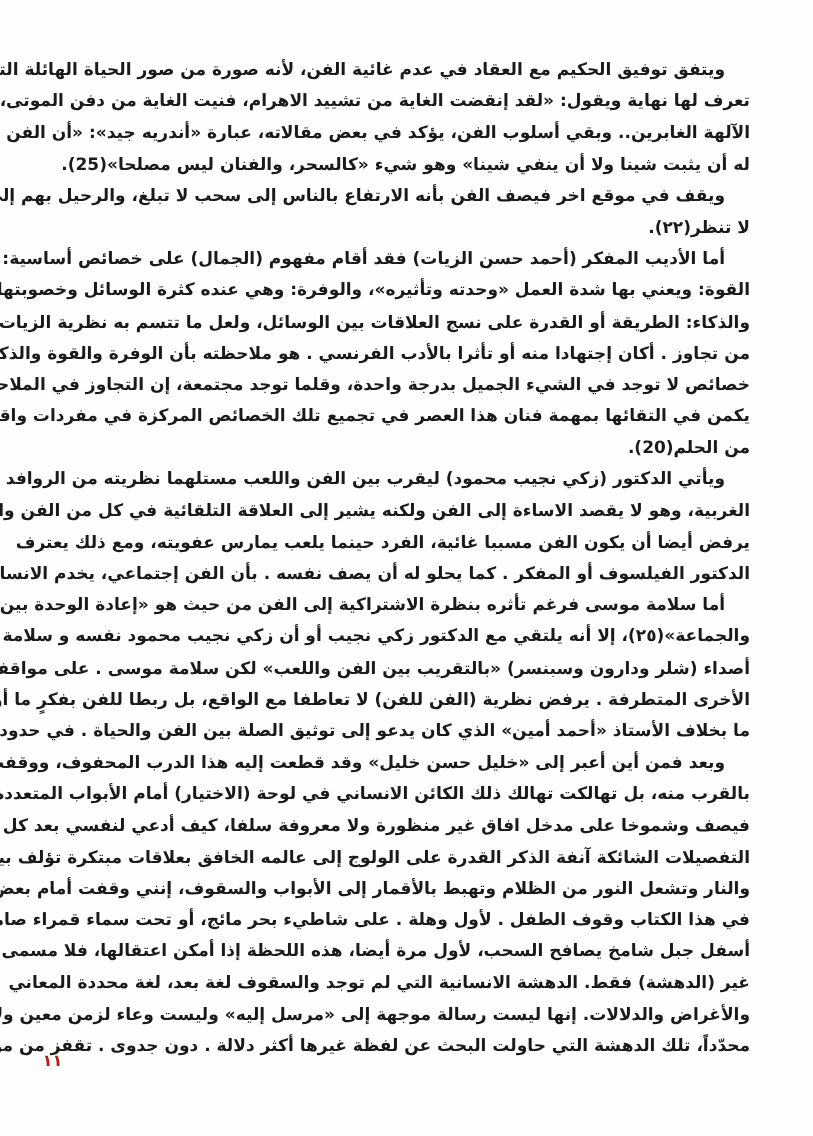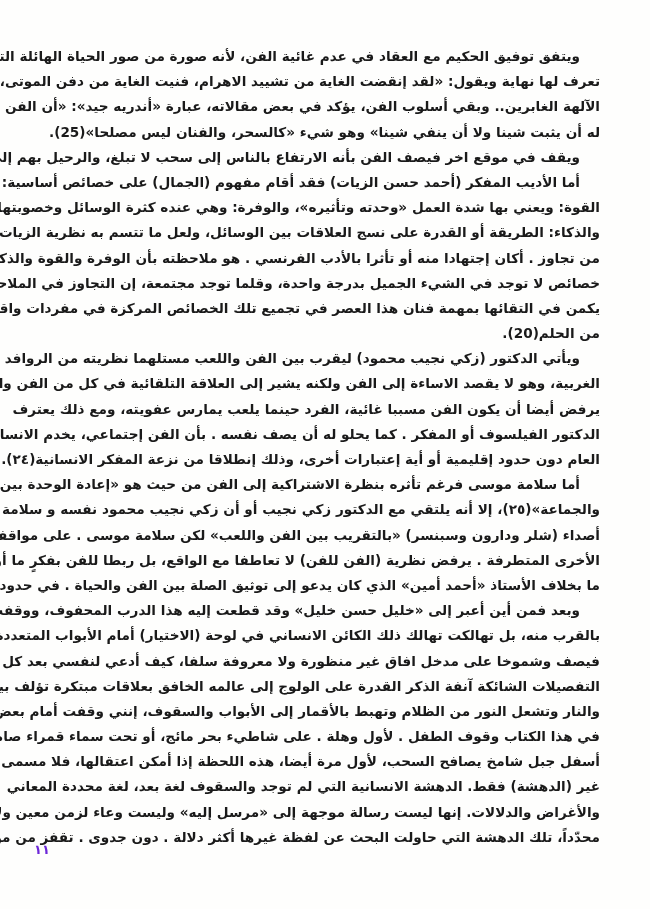--- a/index.html
+++ b/index.html
@@ -48,52 +48,52 @@
     }
     .line.last { text-align-last: right; }
     .line.indent { padding-right: 20px; }
     .page-number {
       position: absolute;
       left: 34px;
       top: 842px;
       font-size: 13px;
       font-weight: bold;
       direction: rtl;
-      color: #6d28d9;
+      color: #b91c1c;
     }
   </style>
 </head>
 <body>
 
 <div class="page">
   <div class="text-block" id="text-block">
       <div class="para">
         <span class="line indent">ويتفق توفيق الحكيم مع العقاد في عدم غائية الفن، لأنه صورة من صور الحياة الهائلة التي لا</span>
         <span class="line">تعرف لها نهاية ويقول: «لقد إنقضت الغاية من تشييد الاهرام، فنيت الغاية من دفن الموتى، أو عبادة</span>
         <span class="line">الآلهة الغابرين.. وبقي أسلوب الفن، يؤكد في بعض مقالاته، عبارة «أندريه جيد»: «أن الفن لا ينبغي</span>
         <span class="line last">له أن يثبت شينا ولا أن ينفي شينا» وهو شيء «كالسحر، والفنان ليس مصلحا»(25).</span>
       </div>
       <div class="para">
         <span class="line indent">ويقف في موقع اخر فيصف الفن بأنه الارتفاع بالناس إلى سحب لا تبلغ، والرحيل بهم إلى عوالم</span>
+        <span class="line last">لا تنظر(٢٢).</span>
       </div>
       <div class="para">
         <span class="line indent">أما الأديب المفكر (أحمد حسن الزيات) فقد أقام مفهوم (الجمال) على خصائص أساسية: هي</span>
         <span class="line">القوة: ويعني بها شدة العمل «وحدته وتأثيره»، والوفرة: وهي عنده كثرة الوسائل وخصوبتها،</span>
         <span class="line">والذكاء: الطريقة أو القدرة على نسج العلاقات بين الوسائل، ولعل ما تتسم به نظرية الزيات الجمالية</span>
         <span class="line">من تجاوز . أكان إجتهادا منه أو تأثرا بالأدب الفرنسي . هو ملاحظته بأن الوفرة والقوة والذكاء،</span>
         <span class="line">خصائص لا توجد في الشيء الجميل بدرجة واحدة، وقلما توجد مجتمعة، إن التجاوز في الملاحظة</span>
         <span class="line">يكمن في التقائها بمهمة فنان هذا العصر في تجميع تلك الخصائص المركزة في مفردات واقعية في عالم</span>
         <span class="line last">من الحلم(20).</span>
       </div>
       <div class="para">
         <span class="line indent">ويأتي الدكتور (زكي نجيب محمود) ليقرب بين الفن واللعب مستلهما نظريته من الروافد</span>
         <span class="line">الغربية، وهو لا يقصد الاساءة إلى الفن ولكنه يشير إلى العلاقة التلقائية في كل من الفن واللعب، إنه</span>
         <span class="line">يرفض أيضا أن يكون الفن مسببا غائية، الفرد حينما يلعب يمارس عفويته، ومع ذلك يعترف</span>
         <span class="line">الدكتور الفيلسوف أو المفكر . كما يحلو له أن يصف نفسه . بأن الفن إجتماعي، يخدم الانسان بمعناه</span>
-        <span class="line last">العام دون حدود إقليمية أو أية إعتبارات أخرى، وذلك إنطلاقا من نزعة المفكر الانسانية(٢٤).</span>
       </div>
       <div class="para">
         <span class="line indent">أما سلامة موسى فرغم تأثره بنظرة الاشتراكية إلى الفن من حيث هو «إعادة الوحدة بين الفرد</span>
         <span class="line">والجماعة»(٢٥)، إلا أنه يلتقي مع الدكتور زكي نجيب أو أن زكي نجيب محمود نفسه و سلامة يرددان</span>
         <span class="line">أصداء (شلر ودارون وسبنسر) «بالتقريب بين الفن واللعب» لكن سلامة موسى . على مواقفه</span>
         <span class="line">الأخرى المتطرفة . يرفض نظرية (الفن للفن) لا تعاطفا مع الواقع، بل ربطا للفن بفكرٍ ما أو نظام</span>
         <span class="line">ما بخلاف الأستاذ «أحمد أمين» الذي كان يدعو إلى توثيق الصلة بين الفن والحياة . في حدود بيئة</span>
       </div>
       <div class="para">
         <span class="line indent">وبعد فمن أين أعبر إلى «خليل حسن خليل» وقد قطعت إليه هذا الدرب المحفوف، ووقفت</span>

